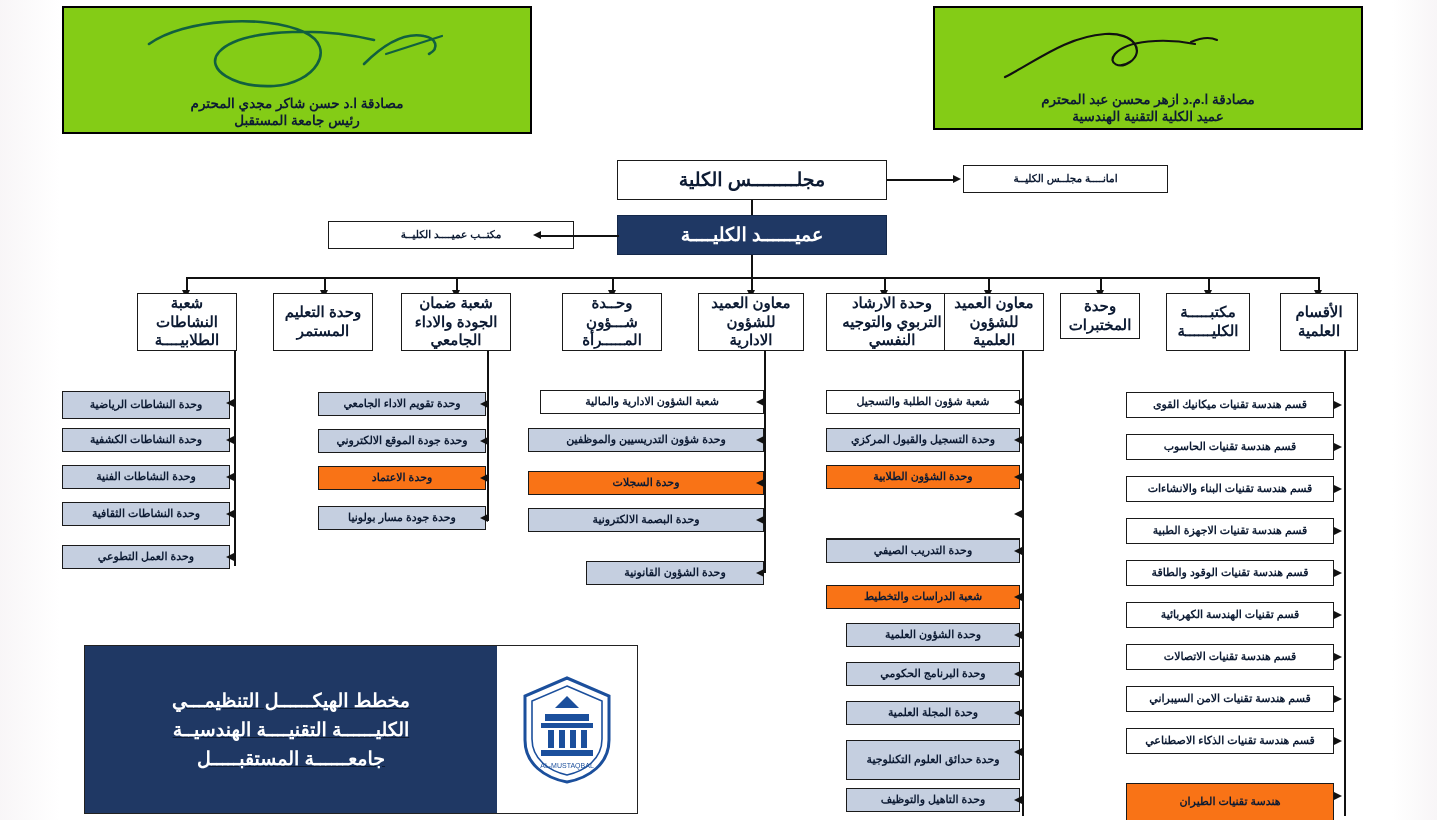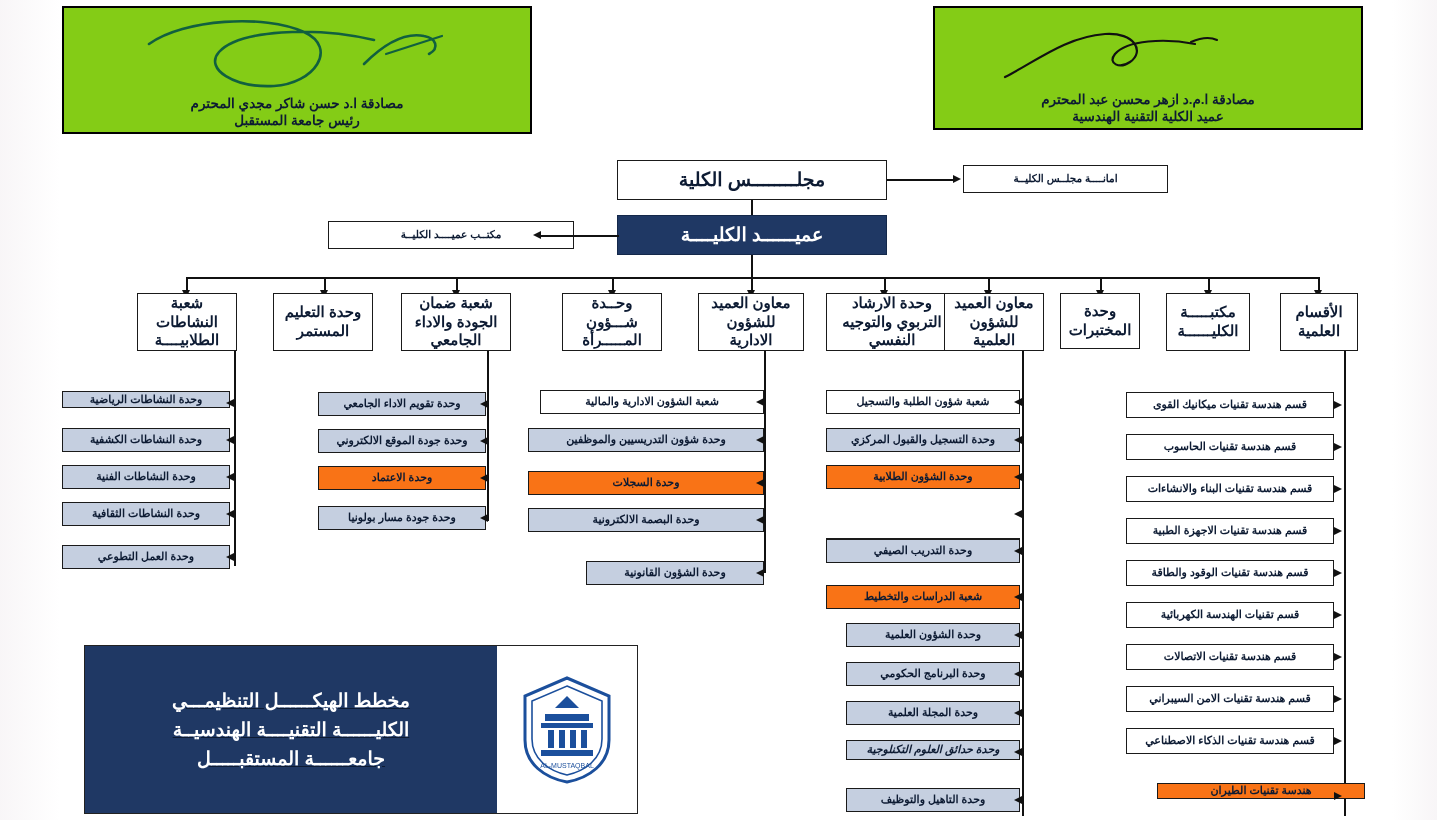--- a/index.html
+++ b/index.html
@@ -201,27 +201,27 @@
   <div class="line-v" style="left:1318px; top:277px; height:16px;"></div>
   <div class="arrow down" style="left:1314px; top:290px;"></div>
 
   <div class="box dept-head" style="left:137px; top:293px; width:100px; height:58px;">شعبة النشاطات الطلابيــــة</div>
   <div class="box dept-head" style="left:273px; top:293px; width:100px; height:58px;">وحدة التعليم المستمر</div>
   <div class="box dept-head" style="left:401px; top:293px; width:110px; height:58px;">شعبة ضمان الجودة والاداء الجامعي</div>
   <div class="box dept-head" style="left:562px; top:293px; width:100px; height:58px;">وحــدة شـــؤون المـــــرأة</div>
   <div class="box dept-head" style="left:698px; top:293px; width:106px; height:58px;">معاون العميد للشؤون الادارية</div>
   <div class="box dept-head" style="left:826px; top:293px; width:132px; height:58px;">وحدة الارشاد التربوي والتوجيه النفسي</div>
   <div class="box dept-head" style="left:944px; top:293px; width:100px; height:58px;">معاون العميد للشؤون العلمية</div>
-  <div class="box dept-head" style="left:1060px; top:293px; width:80px; height:56px;">وحدة المختبرات</div>
+  <div class="box dept-head" style="left:1060px; top:293px; width:80px; height:46px;">وحدة المختبرات</div>
   <div class="box dept-head" style="left:1166px; top:293px; width:84px; height:58px;">مكتبـــــة الكليــــــة</div>
   <div class="box dept-head" style="left:1280px; top:293px; width:78px; height:58px;">الأقسام العلمية</div>
 
   <div class="line-v" style="left:234px; top:351px; height:215px;"></div>
 
-  <div class="box unit shade" style="left:62px; top:391px; width:168px; height:17px;">وحدة النشاطات الرياضية</div>
+  <div class="box unit shade" style="left:62px; top:391px; width:168px; height:28px;">وحدة النشاطات الرياضية</div>
   <div class="arrow left" style="left:226px; top:399px;"></div>
 
   <div class="box unit shade" style="left:62px; top:428px; width:168px; height:24px;">وحدة النشاطات الكشفية</div>
   <div class="arrow left" style="left:226px; top:436px;"></div>
 
   <div class="box unit shade" style="left:62px; top:465px; width:168px; height:24px;">وحدة النشاطات الفنية</div>
   <div class="arrow left" style="left:226px; top:473px;"></div>
 
   <div class="box unit shade" style="left:62px; top:502px; width:168px; height:24px;">وحدة النشاطات الثقافية</div>
   <div class="arrow left" style="left:226px; top:510px;"></div>
@@ -282,21 +282,21 @@
 
   <div class="box unit shade" style="left:846px; top:623px; width:174px; height:24px;">وحدة الشؤون العلمية</div>
   <div class="arrow left" style="left:1014px; top:631px;"></div>
 
   <div class="box unit shade" style="left:846px; top:662px; width:174px; height:24px;">وحدة البرنامج الحكومي</div>
   <div class="arrow left" style="left:1014px; top:670px;"></div>
 
   <div class="box unit shade" style="left:846px; top:701px; width:174px; height:24px;">وحدة المجلة العلمية</div>
   <div class="arrow left" style="left:1014px; top:709px;"></div>
 
-  <div class="box unit shade" style="left:846px; top:740px; width:174px; height:20px;font-style:italic;">وحدة حدائق العلوم التكنلوجية</div>
+  <div class="box unit shade" style="left:846px; top:740px; width:174px; height:40px;">وحدة حدائق العلوم التكنلوجية</div>
   <div class="arrow left" style="left:1014px; top:748px;"></div>
 
   <div class="box unit shade" style="left:846px; top:788px; width:174px; height:24px;">وحدة التاهيل والتوظيف</div>
   <div class="arrow left" style="left:1014px; top:796px;"></div>
 
   <div class="line-v" style="left:1344px; top:351px; height:465px;"></div>
 
   <div class="box unit plain" style="left:1126px; top:392px; width:208px; height:26px;">قسم هندسة تقنيات ميكانيك القوى</div>
   <div class="arrow right" style="left:1334px; top:401px;"></div>
 
@@ -317,21 +317,21 @@
 
   <div class="box unit plain" style="left:1126px; top:644px; width:208px; height:26px;">قسم هندسة تقنيات الاتصالات</div>
   <div class="arrow right" style="left:1334px; top:653px;"></div>
 
   <div class="box unit plain" style="left:1126px; top:686px; width:208px; height:26px;">قسم هندسة تقنيات الامن السيبراني</div>
   <div class="arrow right" style="left:1334px; top:695px;"></div>
 
   <div class="box unit plain" style="left:1126px; top:728px; width:208px; height:26px;">قسم هندسة تقنيات الذكاء الاصطناعي</div>
   <div class="arrow right" style="left:1334px; top:737px;"></div>
 
-  <div class="box unit shade2" style="left:1126px; top:783px; width:208px; height:16px;margin-left:31px;">هندسة تقنيات الطيران</div>
+  <div class="box unit shade2" style="left:1126px; top:783px; width:208px; height:38px;">هندسة تقنيات الطيران</div>
   <div class="arrow right" style="left:1334px; top:792px;"></div>
 
   <div class="legend" style="left:84px; top:645px; width:552px; height:167px;text-decoration:underline;">
     <div class="legend-logo">
       <svg width="100" height="112" viewBox="0 0 100 112">
         <path d="M50 4 L92 22 L92 66 C92 90 72 104 50 108 C28 104 8 90 8 66 L8 22 Z" fill="#ffffff" stroke="#1b4f9c" stroke-width="3"></path>
         <path d="M50 12 L85 27 L85 65 C85 85 68 97 50 101 C32 97 15 85 15 65 L15 27 Z" fill="#ffffff" stroke="#1b4f9c" stroke-width="1.6"></path>
         <rect x="28" y="40" width="44" height="7" fill="#1b4f9c"></rect>
         <rect x="24" y="49" width="52" height="5" fill="#1b4f9c"></rect>
         <rect x="31" y="56" width="6" height="18" fill="#1b4f9c"></rect>

